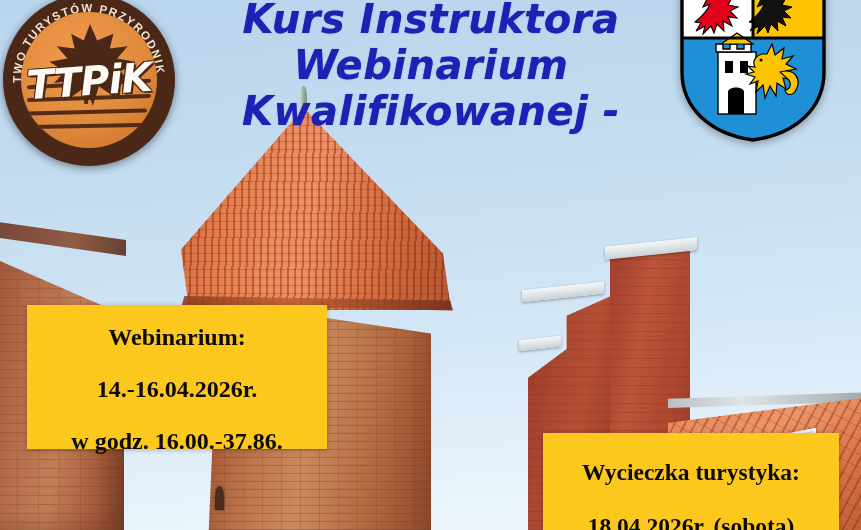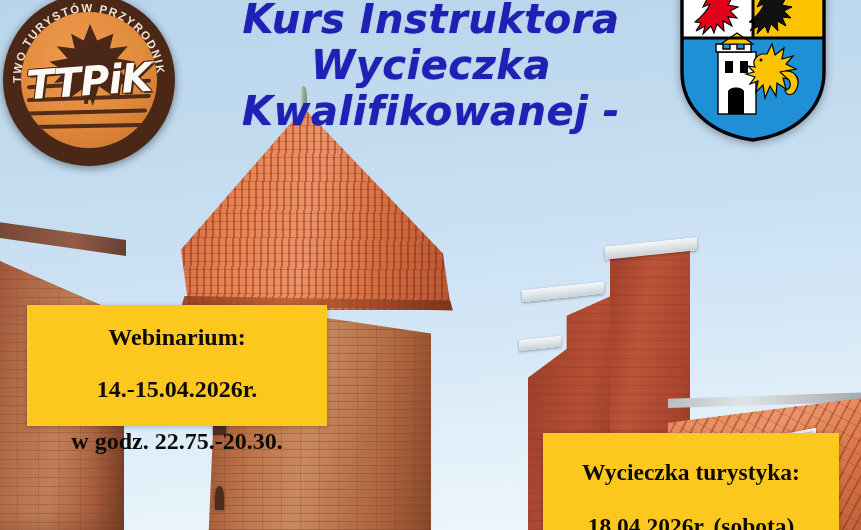--- a/index.html
+++ b/index.html
@@ -178,21 +178,21 @@
   .box{
     position:absolute;
     background:#fcc81e;
     color:#0d0b06;
     font-family:"Liberation Serif",serif;
     font-weight:bold;
     text-align:center;
     box-shadow:0 1px 5px rgba(0,0,0,.25);
   }
   #box-webinar{
-    left:27px;top:305px;width:300px;height:121px;
+    left:27px;top:305px;width:300px;height:144px;
     padding-top:6px;box-sizing:border-box;
     font-size:24px;line-height:52px;
   }
   #box-trip{
     left:543px;top:433px;width:296px;height:110px;
     padding-top:12px;box-sizing:border-box;
     font-size:23.5px;line-height:54px;
   }
   .box .ln{display:block;white-space:nowrap;}
 </style>
@@ -301,28 +301,28 @@
         <circle cx="85" cy="84" r="1.5" fill="#000" stroke="none"></circle>
       </g>
     </g>
     <path d="M 6 2 L 148 2 L 148 96 C 148 132 120 158 77 164 C 34 158 6 132 6 96 Z" fill="none" stroke="#000" stroke-width="3.4"></path>
     <line x1="77" y1="2" x2="77" y2="62" stroke="#000" stroke-width="3"></line>
     <line x1="6" y1="62" x2="148" y2="62" stroke="#000" stroke-width="3"></line>
   </svg>
 
   <div class="title">
     <span class="ln">Kurs Instruktora</span>
-    <span class="ln">Wycieczka</span>
+    <span class="ln">Webinarium</span>
     <span class="ln">Kwalifikowanej -</span>
   </div>
 
   <div class="box" id="box-webinar">
     <span class="ln">Webinarium:</span>
-    <span class="ln">14.-15.04.2026r.</span>
-    <span class="ln">w godz. 22.75.-20.30.</span>
+    <span class="ln">14.-16.04.2026r.</span>
+    <span class="ln">w godz. 16.00.-37.86.</span>
   </div>
 
   <div class="box" id="box-trip">
     <span class="ln">Wycieczka turystyka:</span>
     <span class="ln">18.04.2026r. (sobota)</span>
   </div>
 
 </div>
 
 </body></html>

